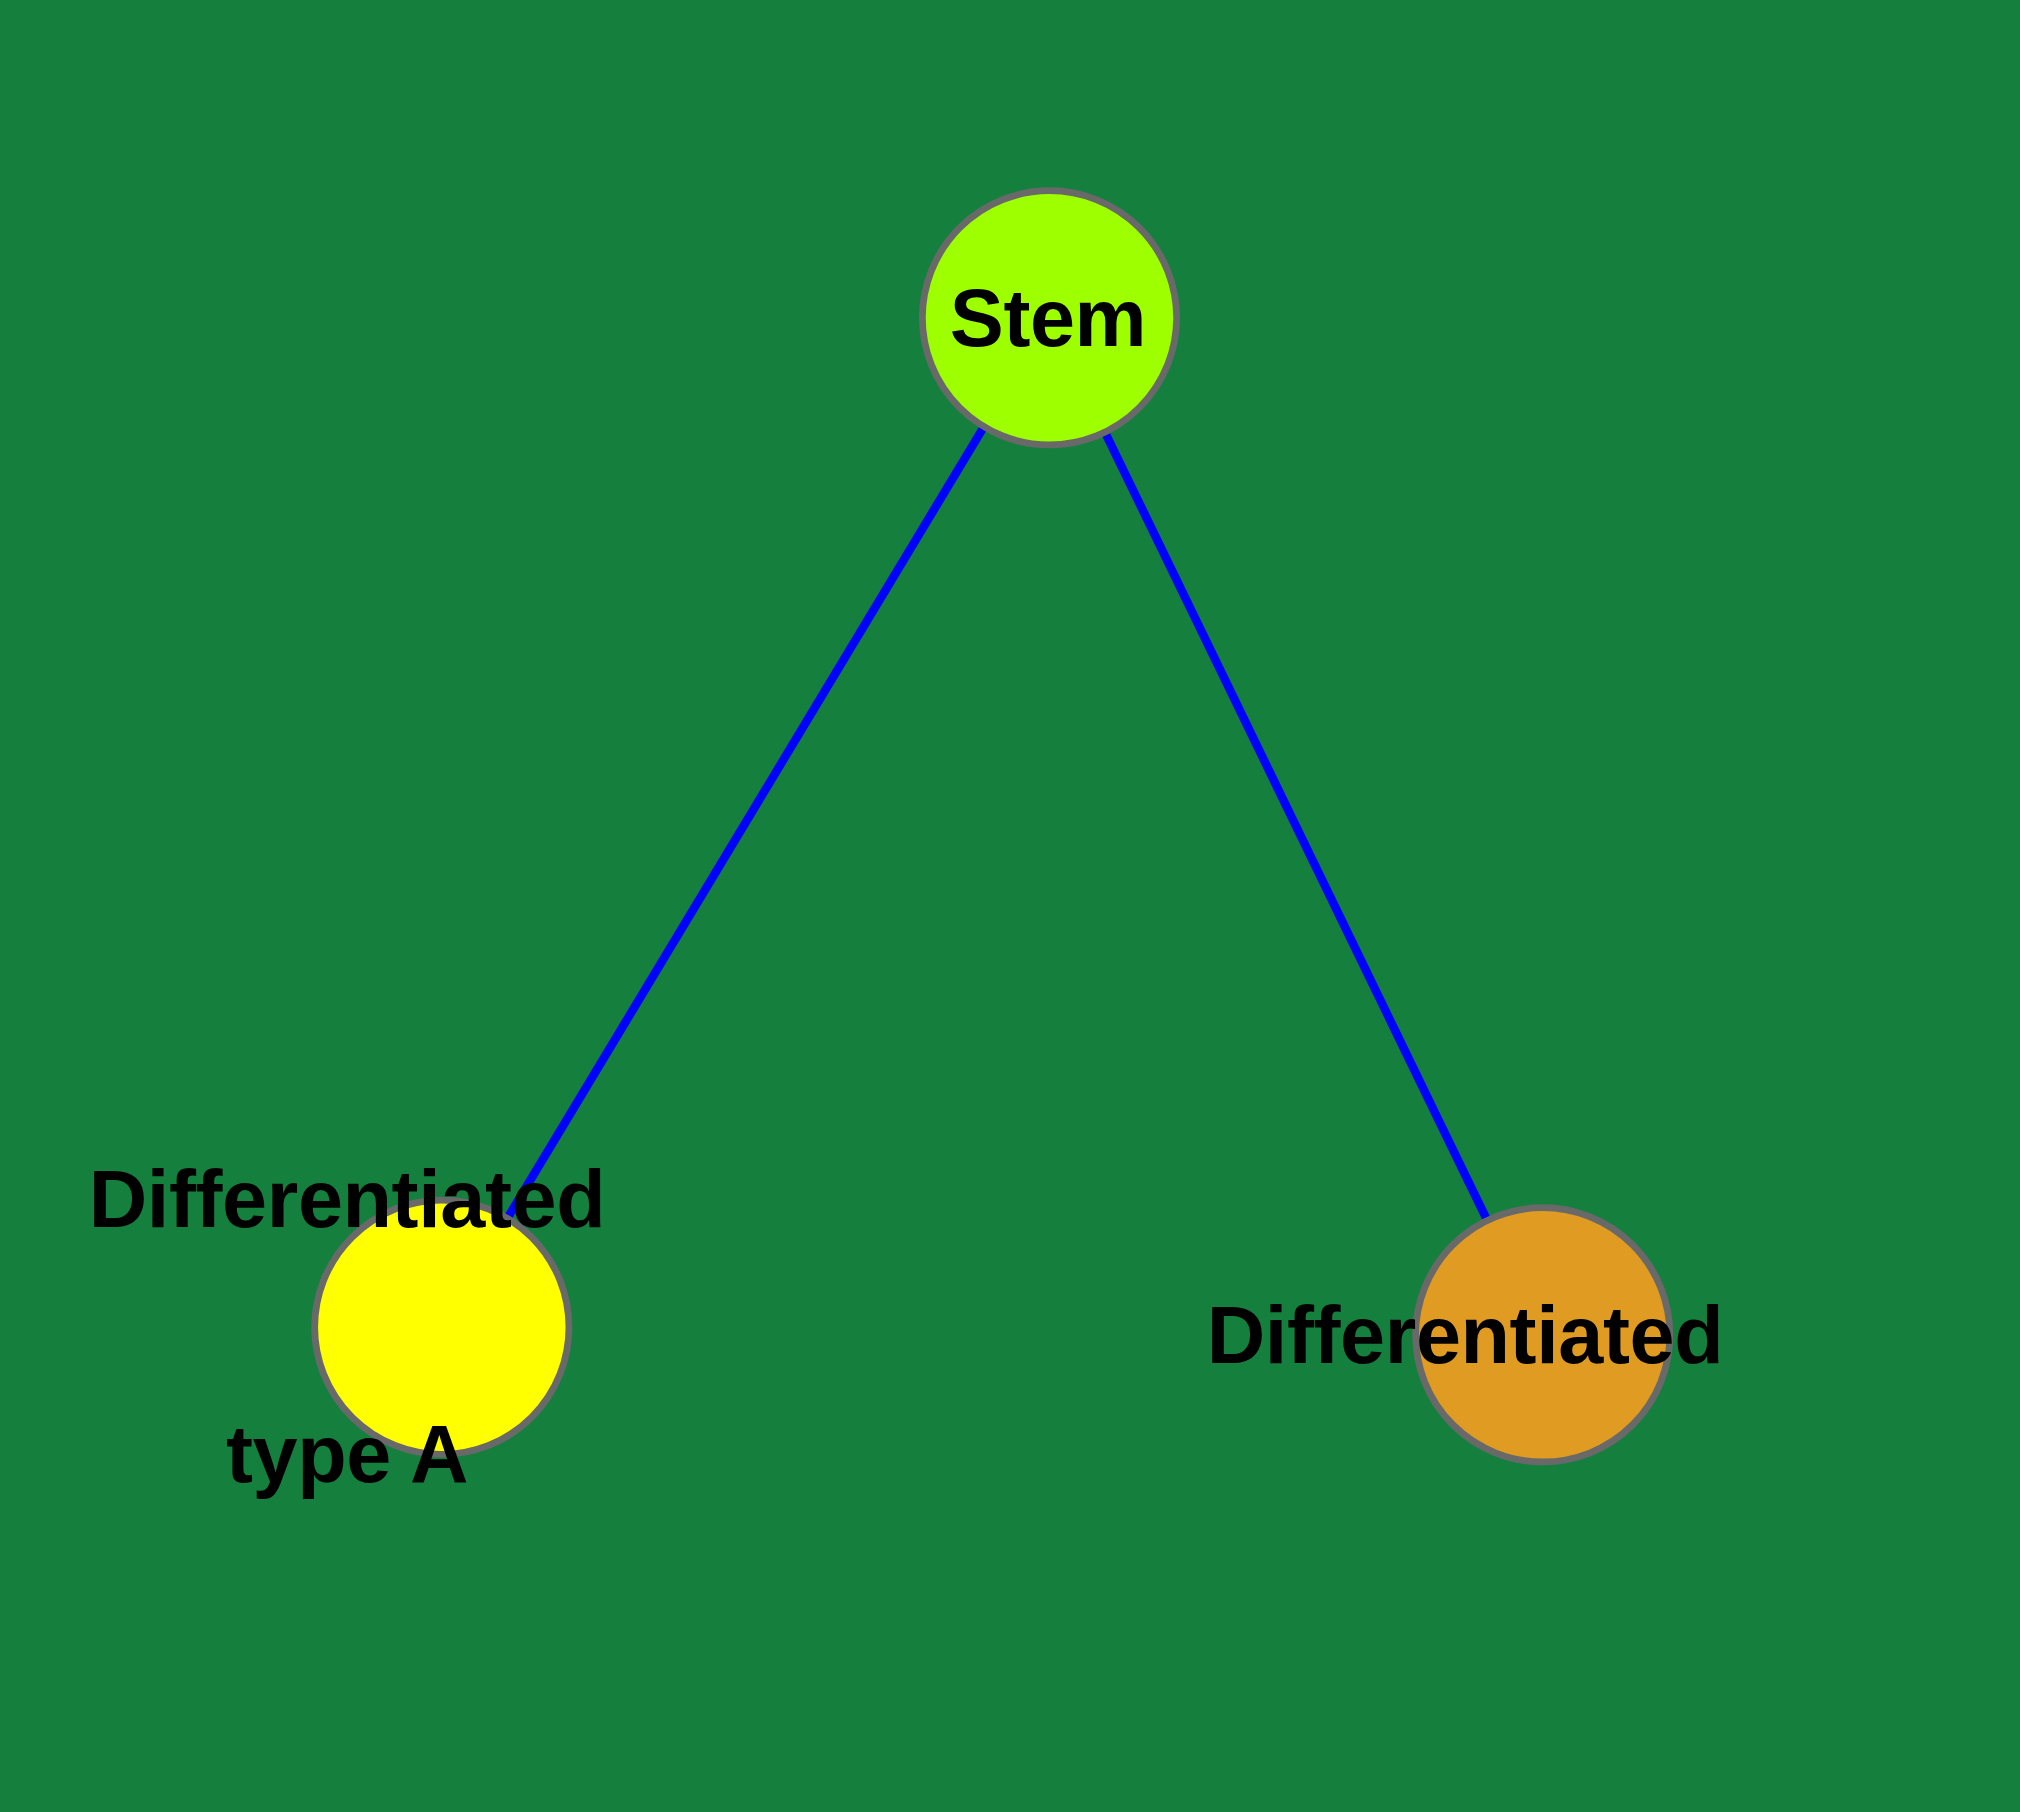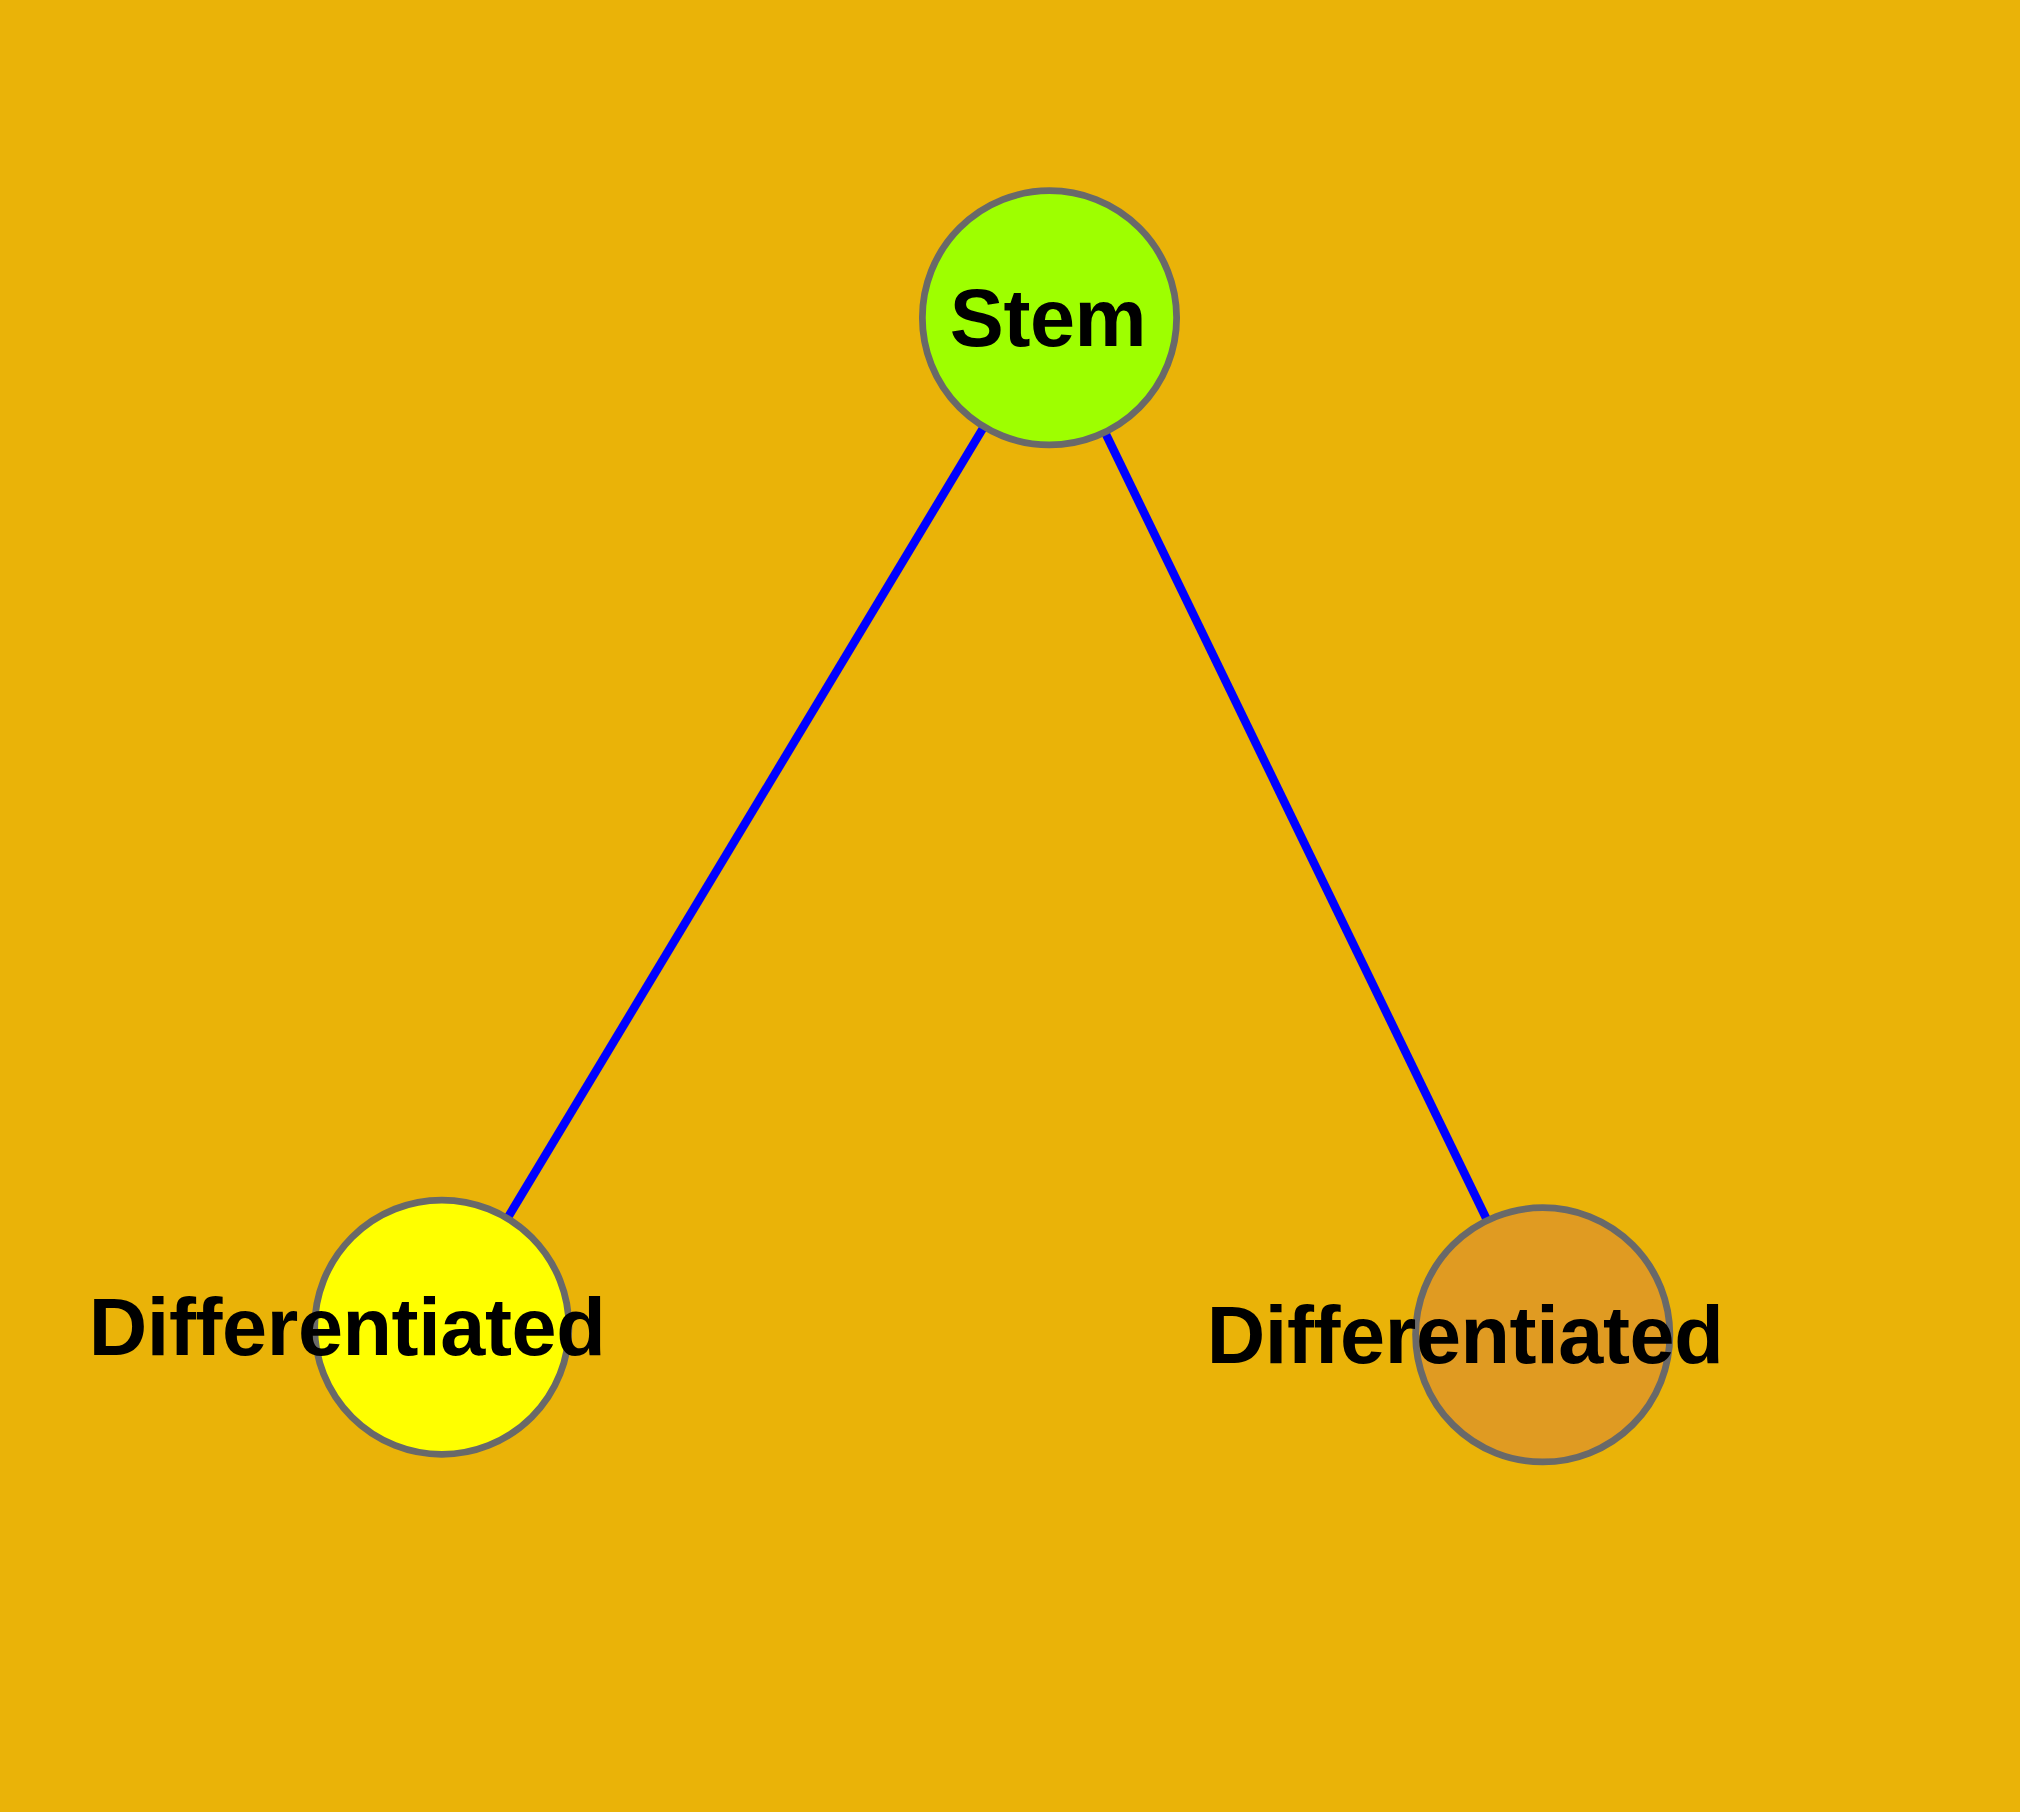--- a/index.html
+++ b/index.html
@@ -57,40 +57,41 @@
   }
   #label-diff-b {
     left: 1465px;
     top: 1335px;
     transform: translate(-50%, -50%);
   }
 </style>
 </head>
 <body style="background: rgb(204, 204, 250);">
 
-<div id="canvas" style="background: #eab308;">
+<div id="canvas" style="background: #15803d;">
 
   <svg id="graph-svg" viewBox="0 0 2384 2138" xmlns="http://www.w3.org/2000/svg">
     <g>
       <line class="edge-line" x1="1238" y1="375" x2="521" y2="1566" stroke="#0000ff" stroke-width="10"></line>
       <line class="edge-line" x1="1238" y1="375" x2="1820" y2="1575" stroke="#0000ff" stroke-width="10"></line>
     </g>
     <g>
       <circle class="node-circle" cx="1238" cy="375" r="150" fill="#9eff00" stroke="#696969"></circle>
       <circle class="node-circle" cx="521" cy="1566" r="150" fill="#ffff00" stroke="#696969"></circle>
       <circle class="node-circle" cx="1820" cy="1575" r="150" fill="#e09b22" stroke="#696969"></circle>
     </g>
   </svg>
 
   <div class="node-label" id="label-stem">
     <div>Stem</div>
   </div>
 
   <div class="node-label" id="label-diff-a">
     <div>Differentiated</div>
+    <div>type A</div>
   </div>
 
   <div class="node-label" id="label-diff-b">
     <div>Differentiated</div>
   </div>
 
 </div>
 
 
 </body></html>

